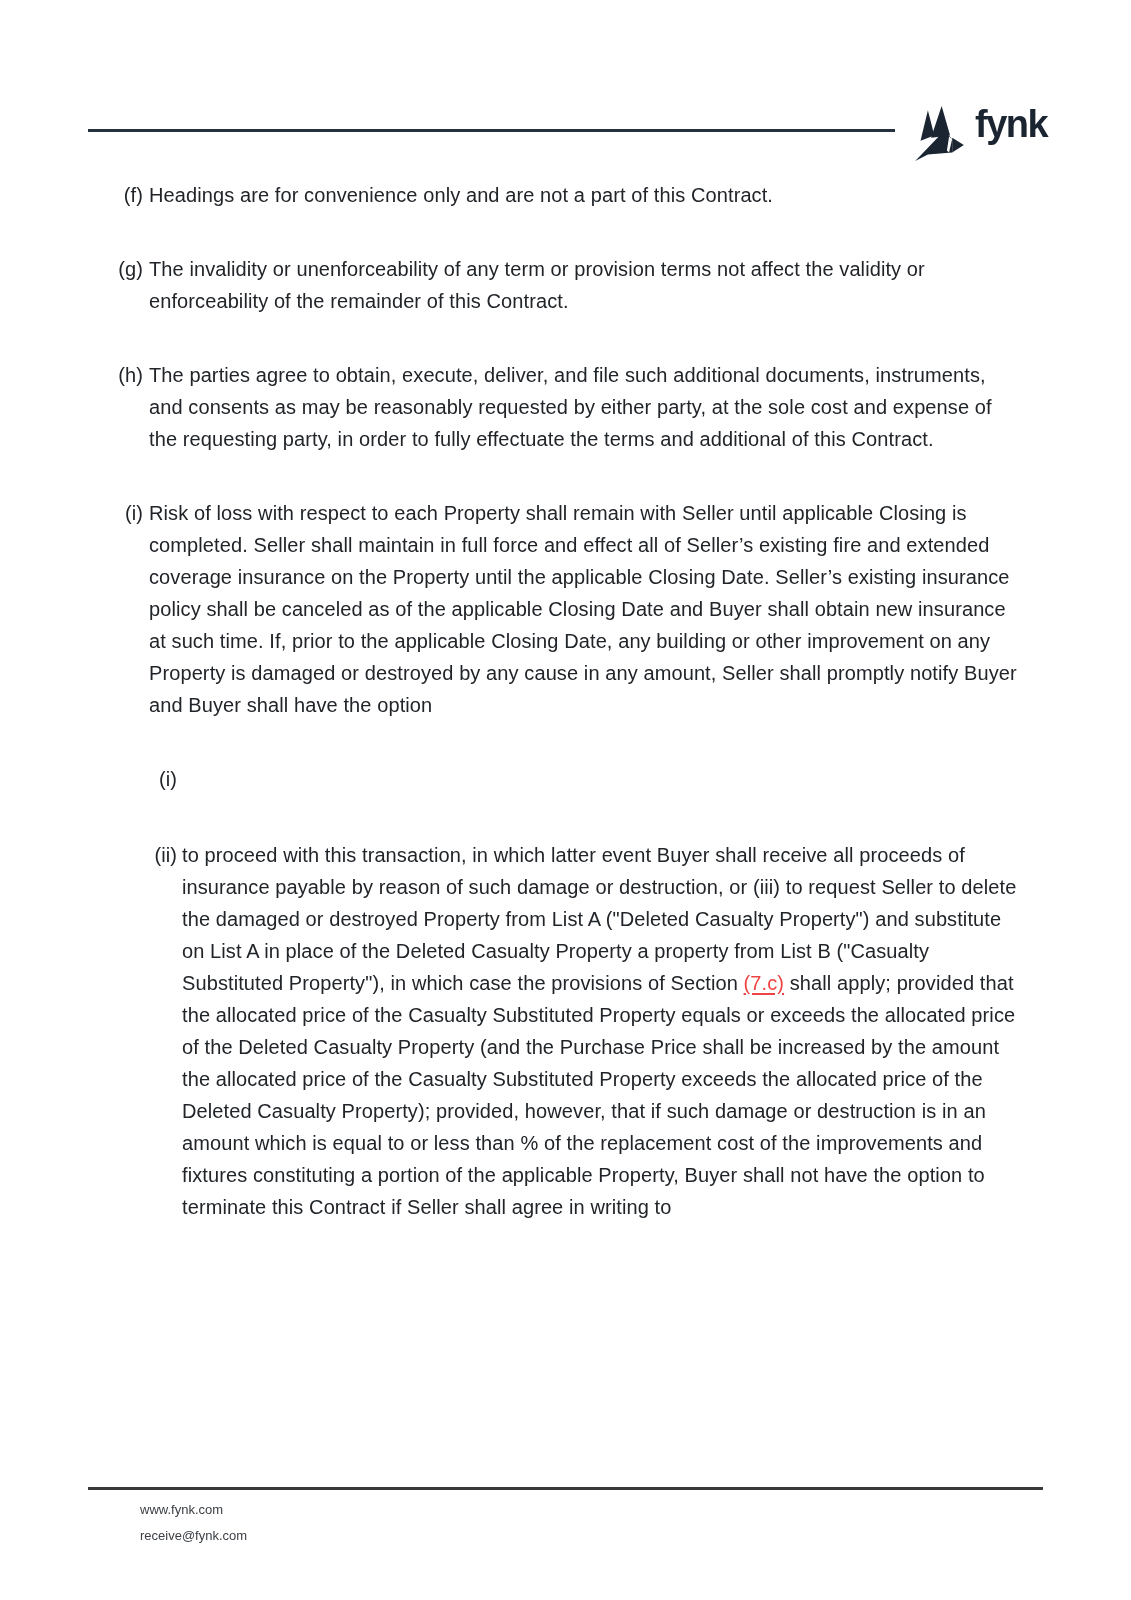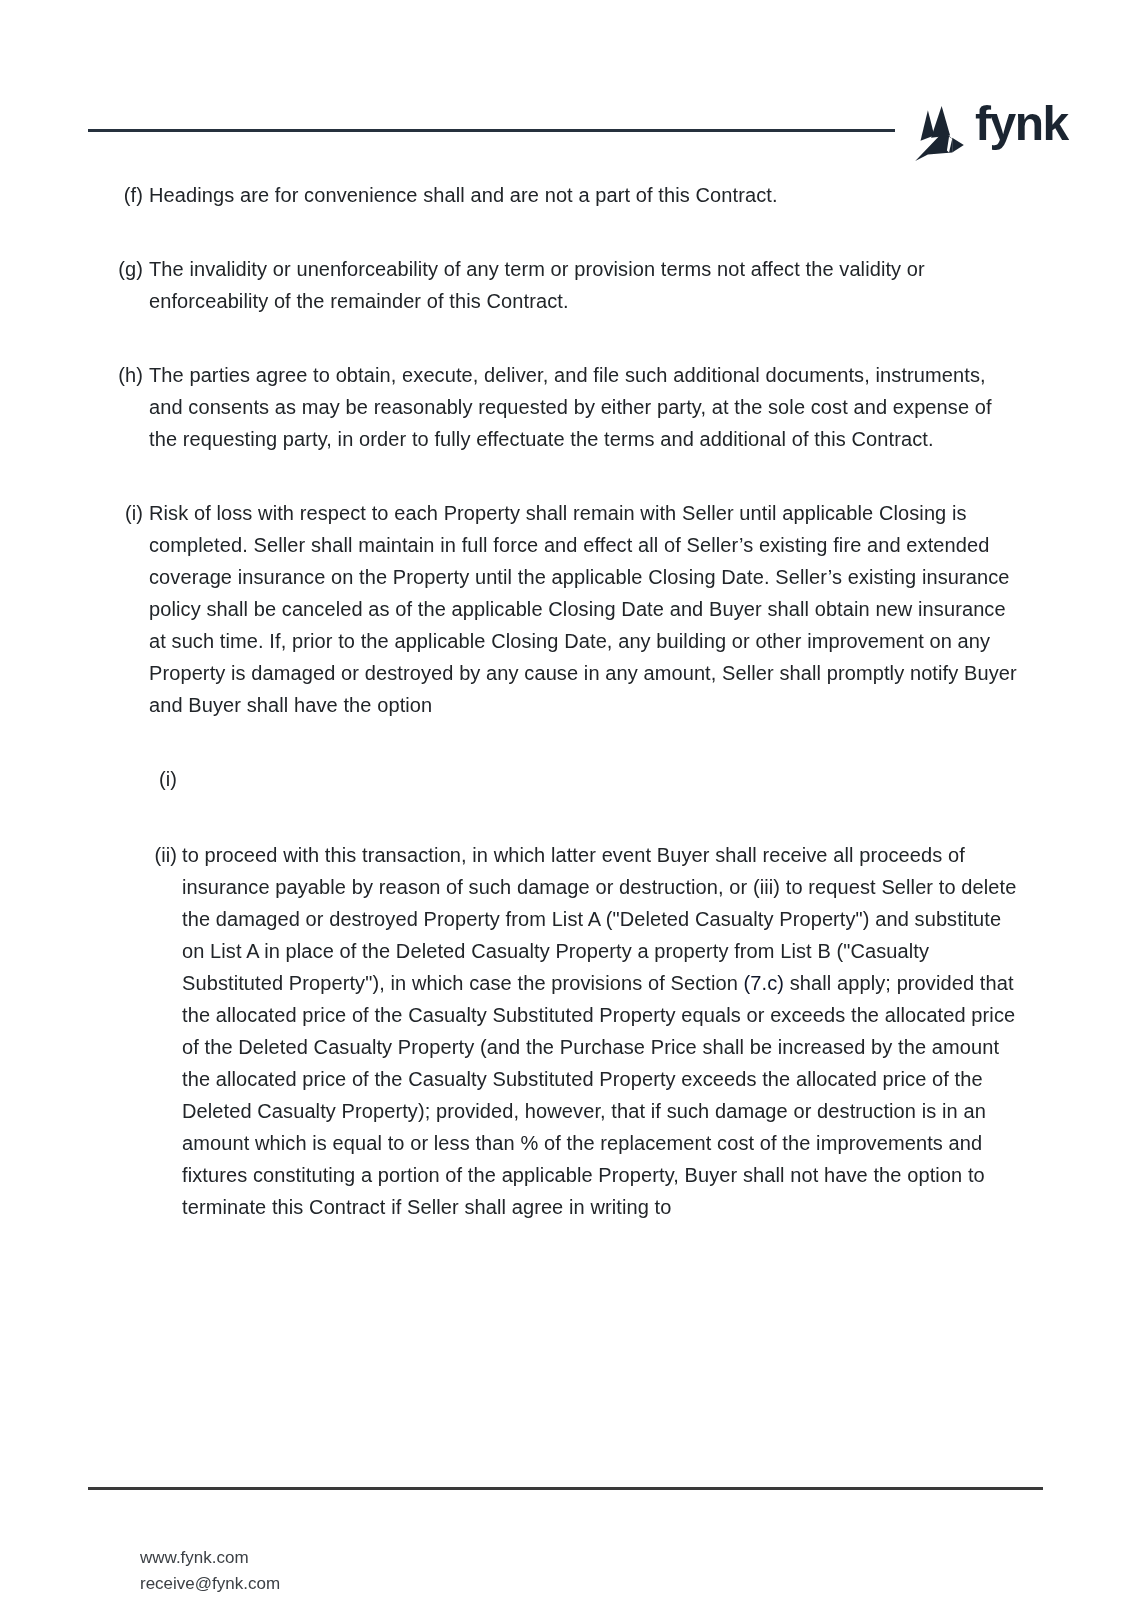--- a/index.html
+++ b/index.html
@@ -19,21 +19,21 @@
     background: #26313e;
   }
   .logo {
     position: absolute;
     left: 914px; top: 103px;
     display: flex;
     align-items: flex-start;
   }
   .logo svg { display: block; margin-top: 3px; }
   .wordmark {
-    font-size: 48px;
+    font-size: 38px;
     font-weight: 700;
     letter-spacing: -1.5px;
     color: #1b2531;
     line-height: 40px;
     margin-left: 11px;
     margin-top: 1px;
   }
   .content {
     position: absolute;
     left: 88px; top: 179px;
@@ -51,37 +51,37 @@
   }
   .subclause {
     display: grid;
     grid-template-columns: 89px 1fr;
     column-gap: 5px;
     margin-bottom: 44px;
   }
   .subclause:last-child { margin-bottom: 0; }
   .marker { text-align: right; white-space: nowrap; }
   .ref-link {
-    color: #0f172a;
+    color: #ef4444;
+    text-decoration: underline;
     text-underline-offset: 3px;
     cursor: pointer;
   }
   .footer-rule {
     position: absolute;
     left: 88px; top: 1487px;
     width: 955px; height: 3px;
     background: #3a3a3a;
   }
   .footer-text {
     position: absolute;
     left: 140px; top: 1497px;
-    font-size: 17px;
+    font-size: 13px;
     line-height: 26px;
     color: #3c4045;
-    margin-top: 48px;
   }
 </style>
 </head>
 <body>
 
 <div class="page">
 
   <div class="top-rule"></div>
 
   <div class="logo">
@@ -92,21 +92,21 @@
       <polygon points="36,30 47,37 36,44" fill="#1b2531"></polygon>
       <polygon points="33,29 36,31 33,44 31,42" fill="#ffffff"></polygon>
     </svg>
     <span class="wordmark">fynk</span>
   </div>
 
   <div class="content">
 
     <div class="clause">
       <span class="marker">(f)</span>
-      <span class="clause-text">Headings are for convenience shall and are not a part of this Contract.</span>
+      <span class="clause-text">Headings are for convenience only and are not a part of this Contract.</span>
     </div>
 
     <div class="clause">
       <span class="marker">(g)</span>
       <span class="clause-text">The invalidity or unenforceability of any term or provision terms not affect the validity or enforceability of the remainder of this Contract.</span>
     </div>
 
     <div class="clause">
       <span class="marker">(h)</span>
       <span class="clause-text">The parties agree to obtain, execute, deliver, and file such additional documents, instruments, and consents as may be reasonably requested by either party, at the sole cost and expense of the requesting party, in order to fully effectuate the terms and additional of this Contract.</span>

